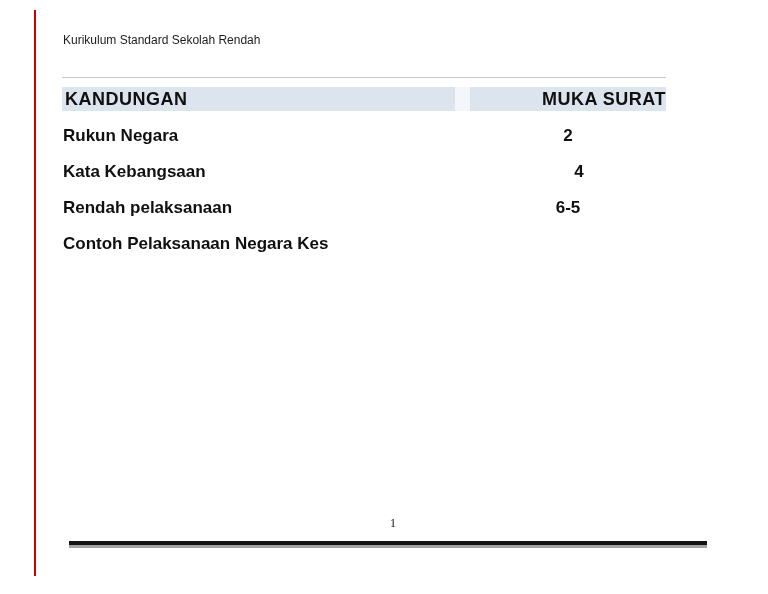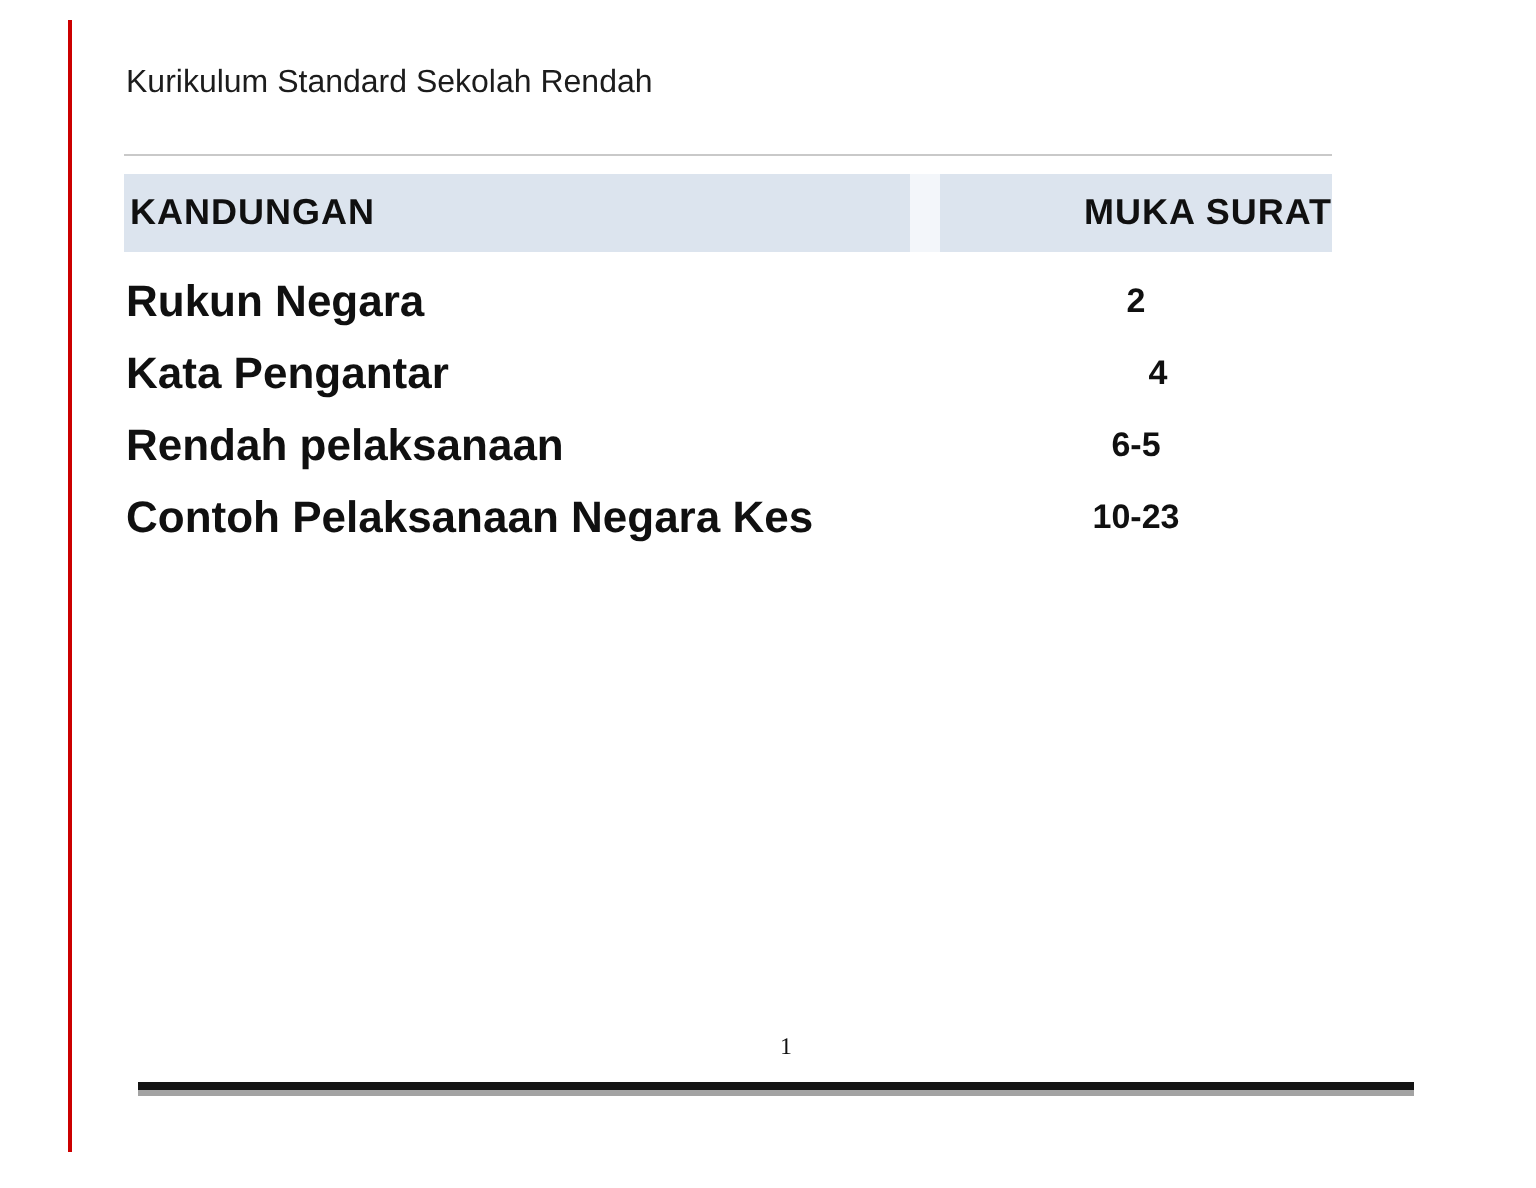--- a/index.html
+++ b/index.html
@@ -6,42 +6,42 @@
   .page {
     position:relative; width:768px; height:594px; background:#ffffff;
     font-family:"Liberation Sans", sans-serif; overflow:hidden;
   }
   .accent-line {
     position:absolute; left:34px; top:10px; width:2px; height:566px;
     background:var(--margin-line, #cc0000);
   }
   .doc-note {
     position:absolute; left:63px; top:33px;
-    font-size:16px; color:#1c1c1c; white-space:nowrap;
+    font-size:12px; color:#1c1c1c; white-space:nowrap;
   }
   .toc {
     position:absolute; left:62px; top:77px; width:604px;
     border-top:1px solid var(--table-top-border, #c9c9c9);
     padding-top:9px;
   }
-  .thead { display:flex; height:39px; }
+  .thead { display:flex; height:24px; }
   .th-left {
     width:393px; background:var(--header-band, #dce4ee);
     display:flex; align-items:center; padding-left:3px; box-sizing:border-box;
   }
   .th-gap { width:15px; background:#f3f6fa; }
   .th-right {
     width:196px; background:var(--header-band, #dce4ee);
     display:flex; align-items:center; justify-content:flex-end;
   }
   .th-text { font-weight:bold; font-size:18px; letter-spacing:0.5px; color:#101010; white-space:nowrap; }
   .row { display:flex; margin-top:14px; height:22px; align-items:center; }
   .row-title {
     width:408px; padding-left:1px; box-sizing:border-box;
-    font-weight:bold; font-size:22px; color:#101010; white-space:nowrap;
+    font-weight:bold; font-size:17px; color:#101010; white-space:nowrap;
   }
   .row-page {
     width:196px; text-align:center;
     font-weight:bold; font-size:17px; color:#101010;
   }
   .rows .row:nth-child(2) .row-page { text-indent:22px; }
   .footer-num {
     position:absolute; left:390px; top:516px;
     font-family:"Liberation Serif", serif; font-size:12px; color:#111111;
   }
@@ -73,30 +73,29 @@
         <span class="th-text">MUKA SURAT</span>
       </div>
     </div>
 
     <div class="rows">
       <div class="row">
         <div class="row-title">Rukun Negara</div>
         <div class="row-page">2</div>
       </div>
       <div class="row">
-        <div class="row-title">Kata Pengantar</div>
+        <div class="row-title">Kata Kebangsaan</div>
         <div class="row-page">4</div>
       </div>
       <div class="row">
         <div class="row-title">Rendah pelaksanaan</div>
         <div class="row-page">6-5</div>
       </div>
       <div class="row">
         <div class="row-title">Contoh Pelaksanaan Negara Kes</div>
-        <div class="row-page">10-23</div>
       </div>
     </div>
   </div>
 
   <div class="footer-num">1</div>
 
   <div class="rule-black"></div>
   <div class="rule-gray"></div>
 
 </div>

